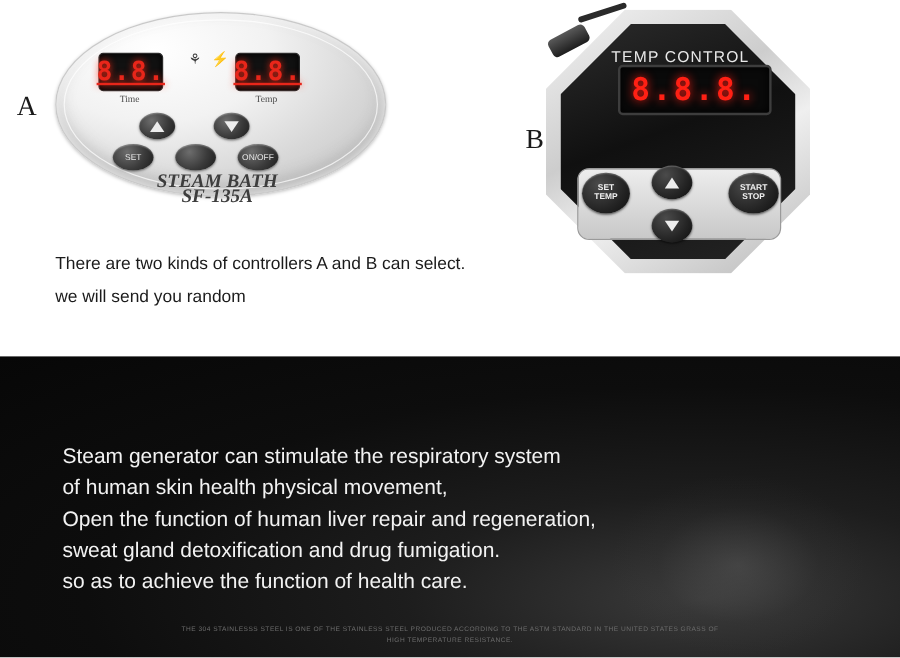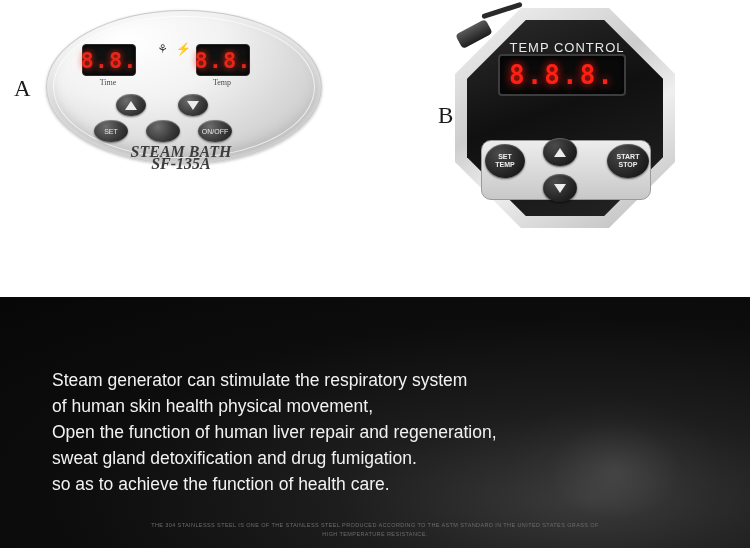--- a/index.html
+++ b/index.html
@@ -68,21 +68,21 @@
   }
   .disp span {
     color: #e8261a;
     font-family: "DejaVu Sans Mono", monospace;
     font-weight: bold;
     letter-spacing: 1px;
     text-shadow: 0 0 6px rgba(255,40,20,.9);
   }
   .a-disp-left { left: 36px; top: 34px; width: 52px; height: 30px; }
   .a-disp-right { left: 150px; top: 34px; width: 52px; height: 30px; }
-  .a-disp-left span, .a-disp-right span { font-size: 22px; }
+  .a-disp-left span, .a-disp-right span { font-size: 22px; text-decoration: underline; }
 
   .a-lbl {
     position: absolute;
     font-family: Liberation Serif, serif;
     font-size: 8px;
     color: #4b4b4b;
     width: 60px;
     text-align: center;
   }
   .a-lbl-time { left: 32px; top: 68px; }
@@ -168,21 +168,21 @@
     position: absolute;
     left: 52px; top: 32px;
     width: 120px;
     text-align: center;
     color: #e9e9e9;
     font-size: 13px;
     letter-spacing: 1px;
   }
   .b-disp {
     position: absolute;
-    left: 43px; top: 46px;
+    left: 60px; top: 46px;
     width: 124px; height: 38px;
     background: #0a0a0a;
     border: 2px solid #3d3d3d;
     border-radius: 4px;
     display: flex;
     align-items: center;
     justify-content: center;
     box-shadow: inset 0 0 8px #000;
   }
   .b-disp span {
@@ -352,20 +352,24 @@
       </div>
       <div class="b-btn b-down">
         <div class="tri tri-dn"></div>
       </div>
       <div class="b-btn b-start">
         <span>START</span>
         <span>STOP</span>
       </div>
     </div>
 
+    <div class="caption">
+      <div>There are two kinds of controllers A and B can select.</div>
+      <div>we will send you random</div>
+    </div>
   </div>
 
   <div class="bottom-panel">
     <div class="glow"></div>
 
     <div class="body-text">
       <div>Steam generator can stimulate the respiratory system</div>
       <div>of human skin health physical movement,</div>
       <div>Open the function of human liver repair and regeneration,</div>
       <div>sweat gland detoxification and drug fumigation.</div>

